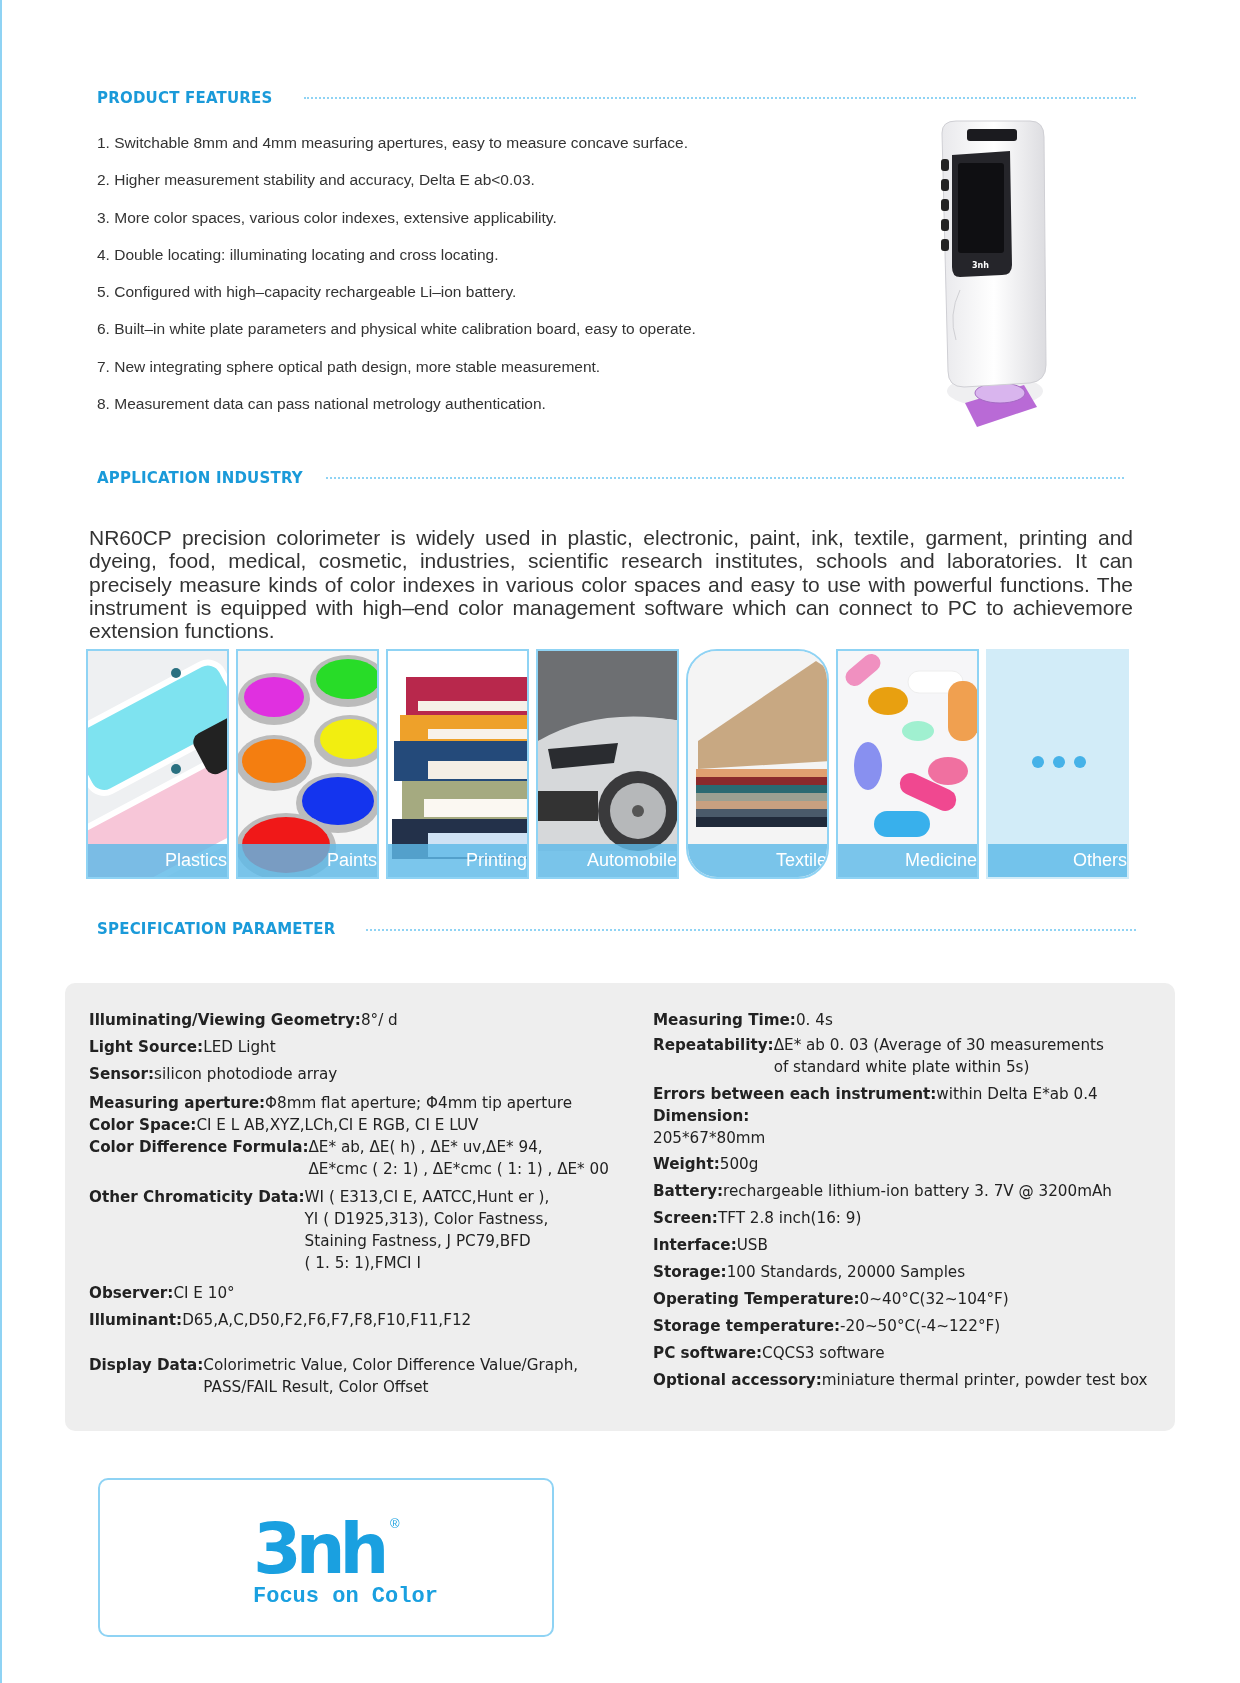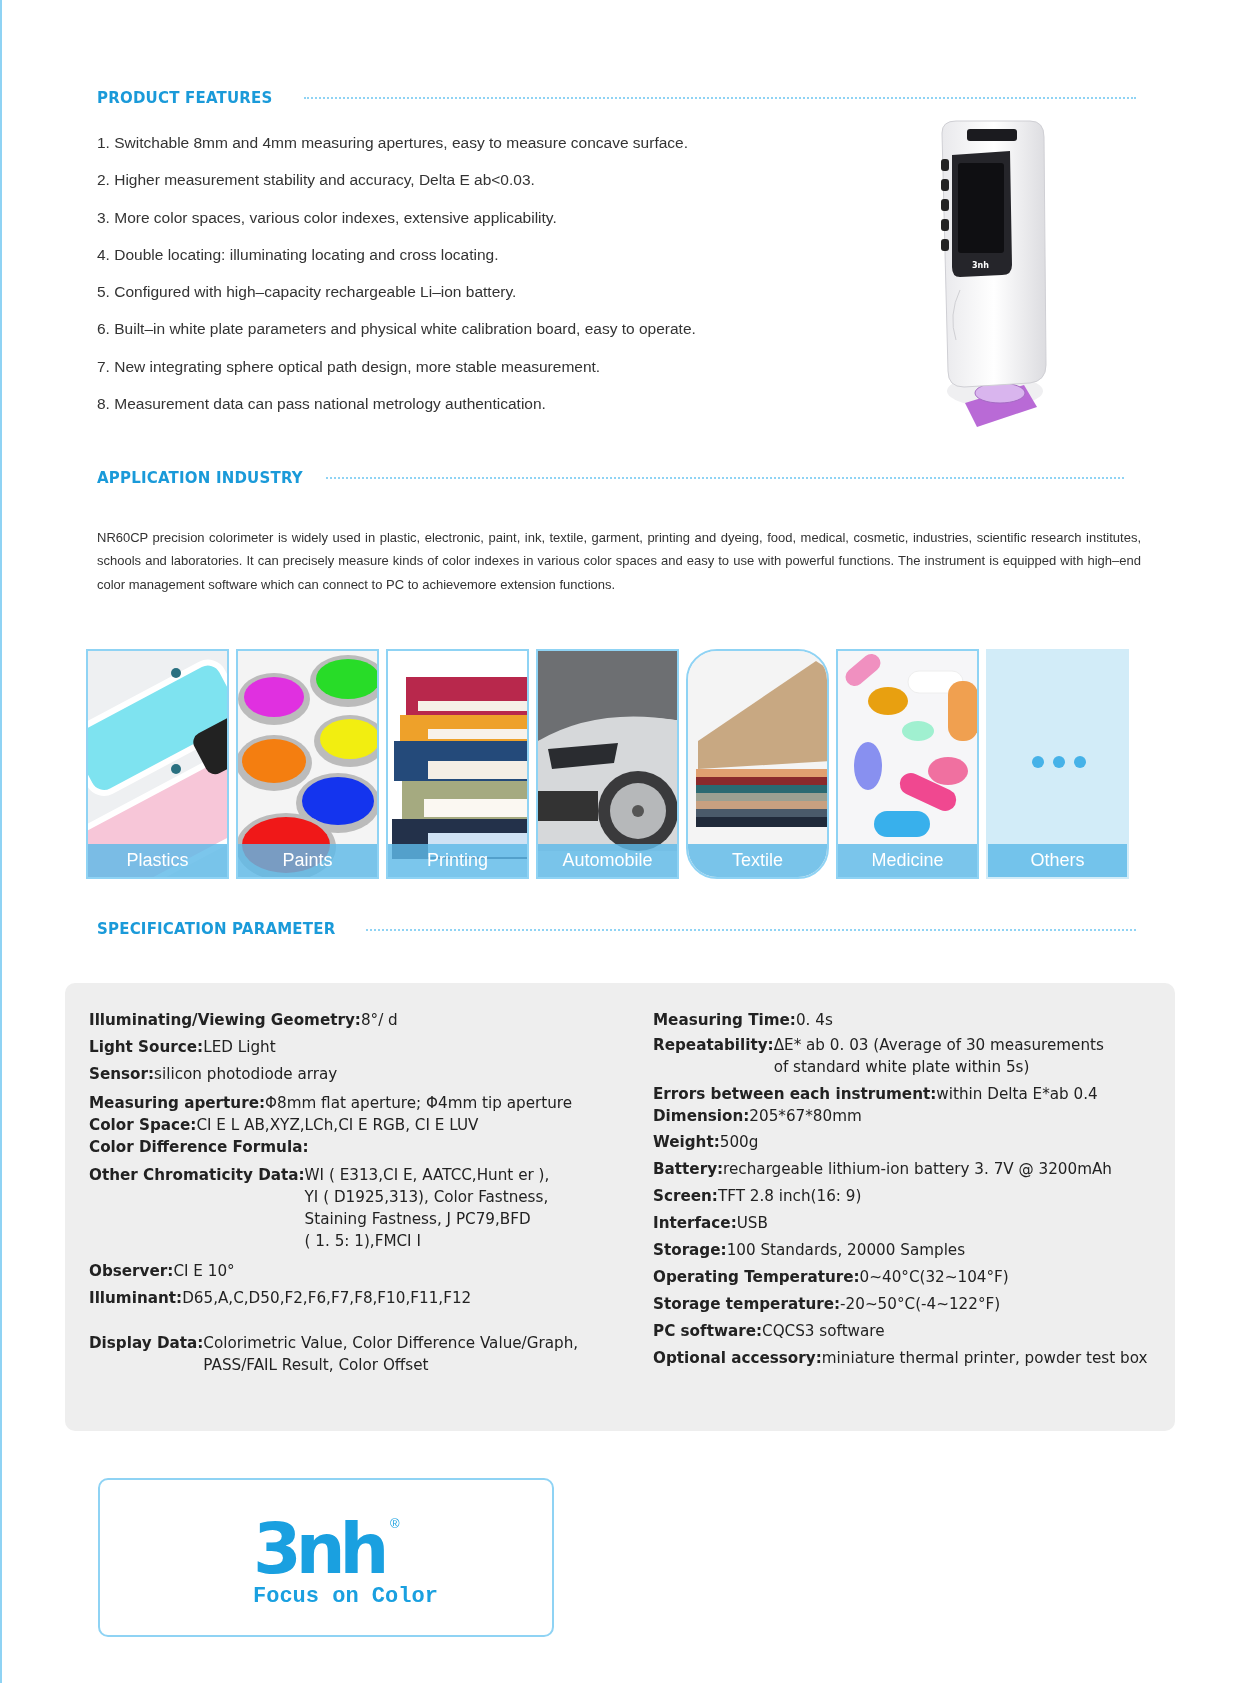--- a/index.html
+++ b/index.html
@@ -8,26 +8,26 @@
 
   .section-head { position:absolute; left:97px; height:24px; display:flex; align-items:center; }
   .section-title { font-family:"DejaVu Sans", sans-serif; font-weight:bold; font-size:15px; color:#1a9ad9; letter-spacing:0.2px; white-space:nowrap; }
   .dotline { position:absolute; height:0; border-top:2px dotted #8fd3f4; }
 
   .features { position:absolute; left:97px; top:133px; width:720px; }
   .feature { font-size:15.5px; color:#333; height:37.3px; line-height:20px; white-space:nowrap; }
 
   .device { position:absolute; left:920px; top:115px; width:150px; height:320px; }
 
-  .app-text { position:absolute; left:97px; top:526px; width:1044px; font-size:13px; line-height:23.3px; color:#333; text-align:justify; }
+  .app-text { position:absolute; left:89px; top:526px; width:1044px; font-size:21px; line-height:23.3px; color:#333; text-align:justify; }
 
   .tiles { position:absolute; left:86px; top:649px; width:1068px; height:232px; }
   .tile { position:absolute; top:0; width:143px; height:230px; border:2px solid #8fd3f4; overflow:hidden; background:#f3f5f7; box-sizing:border-box; }
   .tile .art { position:absolute; left:0; top:0; right:0; bottom:0; }
-  .tile .cap { position:absolute; left:0; right:0; bottom:0; height:33px; background:rgba(94,186,232,0.82); color:#ffffff; font-size:18px; text-align:center; line-height:33px; }
+  .tile .cap { position:absolute; left:0; right:0; bottom:0; height:33px; background:rgba(94,186,232,0.82); color:#ffffff; font-size:18px; text-align:right; line-height:33px; }
 
   .spec-box { position:absolute; left:65px; top:983px; width:1110px; height:448px; background:#eeeeee; border-radius:10px; }
   .spec-col { position:absolute; top:24px; font-family:"DejaVu Sans", sans-serif; font-size:15.2px; color:#222; }
   .spec-row { display:flex; }
   .spec-row .k { font-weight:bold; white-space:nowrap; }
   .spec-row .v { white-space:pre; }
 
   .logo-box { position:absolute; left:98px; top:1478px; width:456px; height:159px; border:2px solid #8fd3f4; border-radius:10px; box-sizing:border-box; }
   .logo-mark { position:absolute; left:153px; top:34px; font-family:"DejaVu Sans", sans-serif; font-weight:bold; font-size:70px; letter-spacing:-6px; color:#1aa0e0; line-height:70px; }
   .logo-reg { position:absolute; left:290px; top:36px; font-size:13px; color:#1aa0e0; }
@@ -234,20 +234,22 @@
     <div class="spec-row" style="line-height:22px; margin-top:4px;">
         <span class="k">Measuring aperture:</span>
         <span class="v">Φ8mm flat aperture; Φ4mm tip aperture</span>
       </div>
     <div class="spec-row" style="line-height:22px;">
         <span class="k">Color Space:</span>
         <span class="v">CI E L AB,XYZ,LCh,CI E RGB, CI E LUV</span>
       </div>
     <div class="spec-row" style="line-height:22px;">
         <span class="k">Color Difference Formula:</span>
+        <span class="v">ΔE* ab, ΔE( h) , ΔE* uv,ΔE* 94,
+ΔE*cmc ( 2: 1) , ΔE*cmc ( 1: 1) , ΔE* 00</span>
       </div>
     <div class="spec-row" style="line-height:22px; margin-top:6px;">
         <span class="k">Other Chromaticity Data:</span>
         <span class="v">WI ( E313,CI E, AATCC,Hunt er ),
 YI ( D1925,313), Color Fastness,
 Staining Fastness, J PC79,BFD
 ( 1. 5: 1),FMCI I</span>
       </div>
     <div class="spec-row" style="line-height:27px; margin-top:6px;">
         <span class="k">Observer:</span>
@@ -270,21 +272,21 @@
       </div>
     <div class="spec-row" style="line-height:22px;">
         <span class="k">Repeatability:</span>
         <span class="v">ΔE* ab 0. 03 (Average of 30 measurements
 of standard white plate within 5s)</span>
       </div>
     <div class="spec-row" style="line-height:22px; margin-top:5px;">
         <span class="k">Errors between each instrument:</span>
         <span class="v">within Delta E*ab 0.4</span>
       </div>
-    <div class="spec-row" style="line-height:22px;">
+    <div class="spec-row" style="line-height:22px;flex-direction:column;">
         <span class="k">Dimension:</span>
         <span class="v">205*67*80mm</span>
       </div>
     <div class="spec-row" style="line-height:27px; margin-top:2px;">
         <span class="k">Weight:</span>
         <span class="v">500g</span>
       </div>
     <div class="spec-row" style="line-height:27px;">
         <span class="k">Battery:</span>
         <span class="v">rechargeable lithium-ion battery 3. 7V @ 3200mAh</span>

